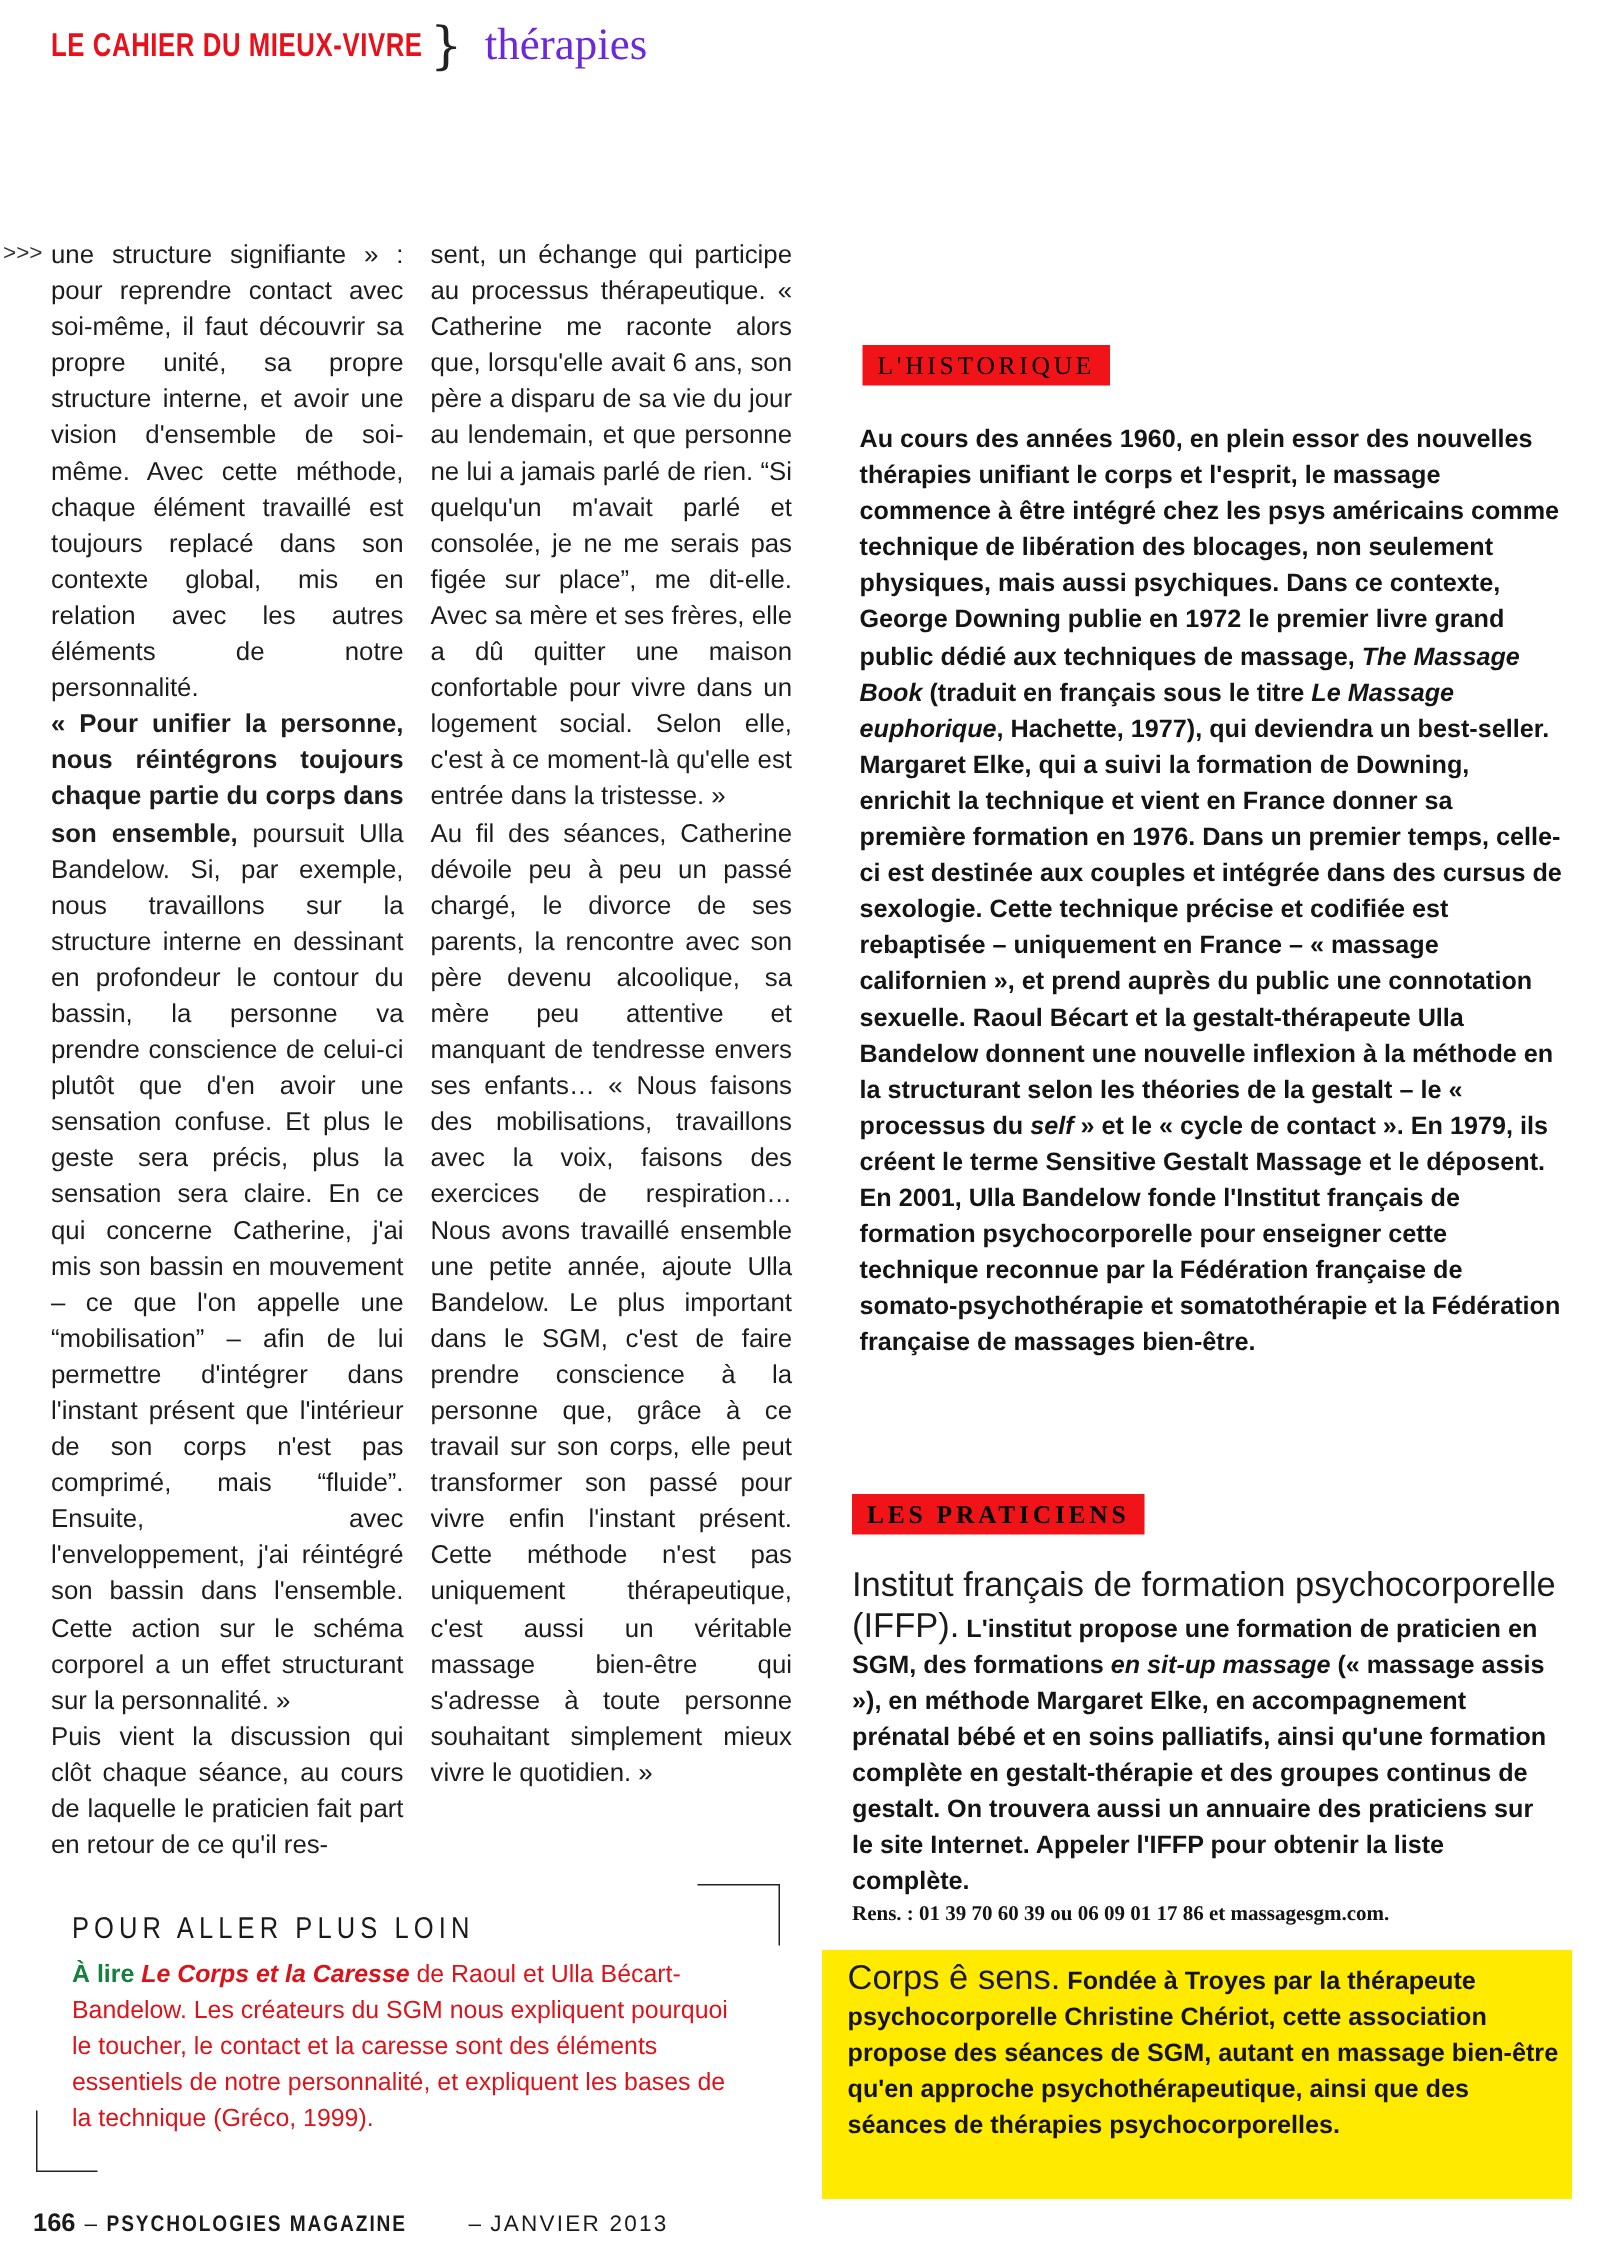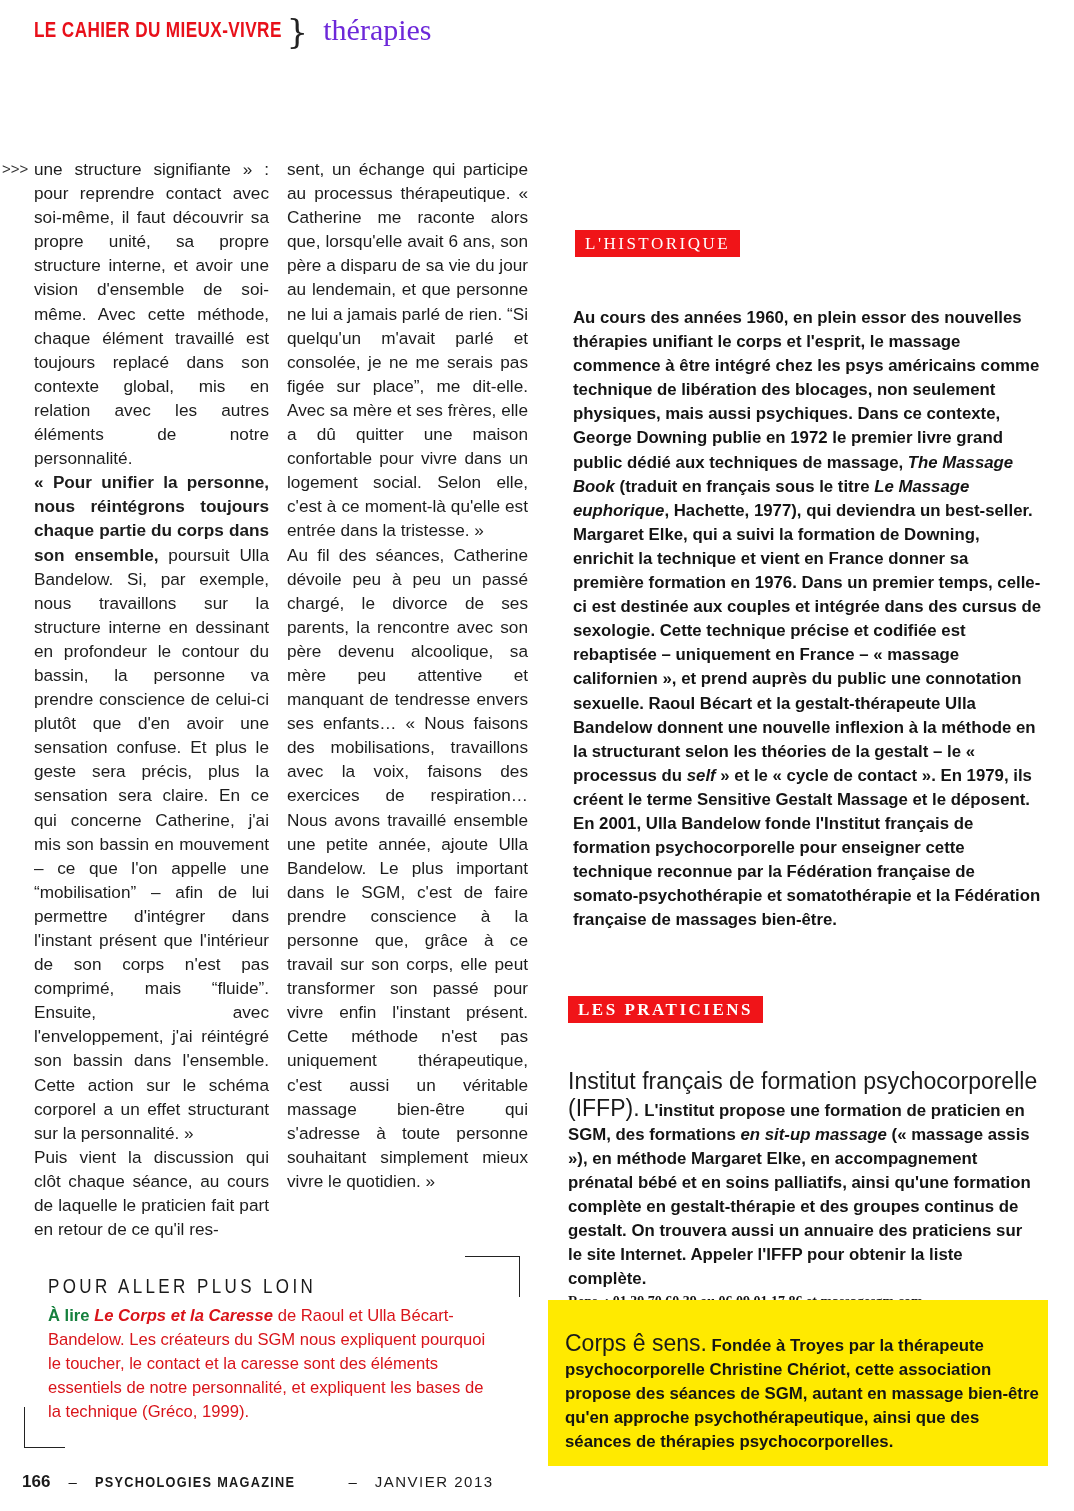--- a/index.html
+++ b/index.html
@@ -10,44 +10,44 @@
   .header .brace { font-family: "DejaVu Serif", serif; font-size: 34px; color: #222; line-height: 1; margin-top: 2px; }
   .header .rubric { font-family: "Liberation Serif", serif; font-size: 30px; color: #6d28d9; }
 
   .col { position: absolute; font-size: 17.2px; line-height: 24.1px; text-align: justify; color: #1c1c1c; }
   .col p { margin: 0; }
   .col1 { left: 34px; top: 157px; width: 235px; }
   .col2 { left: 287px; top: 157px; width: 241px; }
   .col1 .lead { position: absolute; left: -32px; top: 0; font-size: 15px; color: #333; }
   .bold { font-weight: 700; }
 
-  .tag { display: inline-block; background: #f01418; color: #ffffff; font-family: "Liberation Serif", serif; font-size: 17px; letter-spacing: 2.5px; padding: 4px 10px 3px 10px; }
+  .tag { display: inline-block; background: #f01418; color: #000000; font-family: "Liberation Serif", serif; font-size: 17px; letter-spacing: 2.5px; padding: 4px 10px 3px 10px; }
   .hist-tag { position: absolute; left: 575px; top: 230px; }
   .prat-tag { position: absolute; left: 568px; top: 996px; font-weight: bold; }
 
-  .side { position: absolute; font-weight: 700; font-size: 16.8px; line-height: 24.1px; color: #141414; margin-top: 25px; }
+  .side { position: absolute; font-weight: 700; font-size: 16.8px; line-height: 24.1px; color: #141414; }
   .hist-body { left: 573px; top: 281px; width: 470px; }
   .side i { font-style: italic; }
 
   .prat { left: 568px; top: 1044px; width: 470px; font-weight: 700; font-size: 16.8px; line-height: 24px; }
   .prat .name, .corps .name { font-weight: 400; font-size: 23px; line-height: 24px; color: #1a1a1a; }
   .rens { font-family: "Liberation Serif", serif; font-weight: 700; font-size: 14px; line-height: 22px; display: block; }
 
   .corps-box { position: absolute; left: 548px; top: 1300px; width: 500px; height: 166px; background: #ffea00; }
   .corps { left: 565px; top: 1306px; width: 475px; font-size: 16.8px; line-height: 24px; }
 
   .further { position: absolute; left: 48px; top: 1275px; width: 440px; }
   .further .title { font-family: "Liberation Sans", sans-serif; font-size: 20px; letter-spacing: 4px; color: #1a1a1a; transform: scaleX(0.85); transform-origin: left; white-space: nowrap; }
   .further .body { margin-top: 6px; font-size: 16.6px; line-height: 24px; color: #d9141a; }
   .further .body .alire { color: #15803d; font-weight: 700; }
   .further .body .book { font-weight: 700; font-style: italic; margin-top: 28px; }
   .corner-tr { position: absolute; left: 465px; top: 1256px; width: 54px; height: 40px; border-top: 1.5px solid #222; border-right: 1.5px solid #222; }
   .corner-bl { position: absolute; left: 24px; top: 1407px; width: 40px; height: 40px; border-left: 1.5px solid #222; border-bottom: 1.5px solid #222; }
 
-  .footer { position: absolute; left: 22px; top: 1472px; font-size: 15px; display: flex; gap: 18px; align-items: baseline; }
+  .footer { position: absolute; left: 22px; top: 1472px; font-size: 15px; display: flex; gap: 6px; align-items: baseline; }
   .footer .page { font-weight: 700; font-size: 17px; }
   .footer .mag { font-weight: 700; letter-spacing: 1.5px; transform: scaleX(0.85); transform-origin: left; display: inline-block; }
   .footer .date { letter-spacing: 1.5px; }
 </style>
 </head>
 <body>
 
 <div class="header">
   <span class="section">LE CAHIER DU MIEUX-VIVRE</span>
   <span class="brace">}</span>

